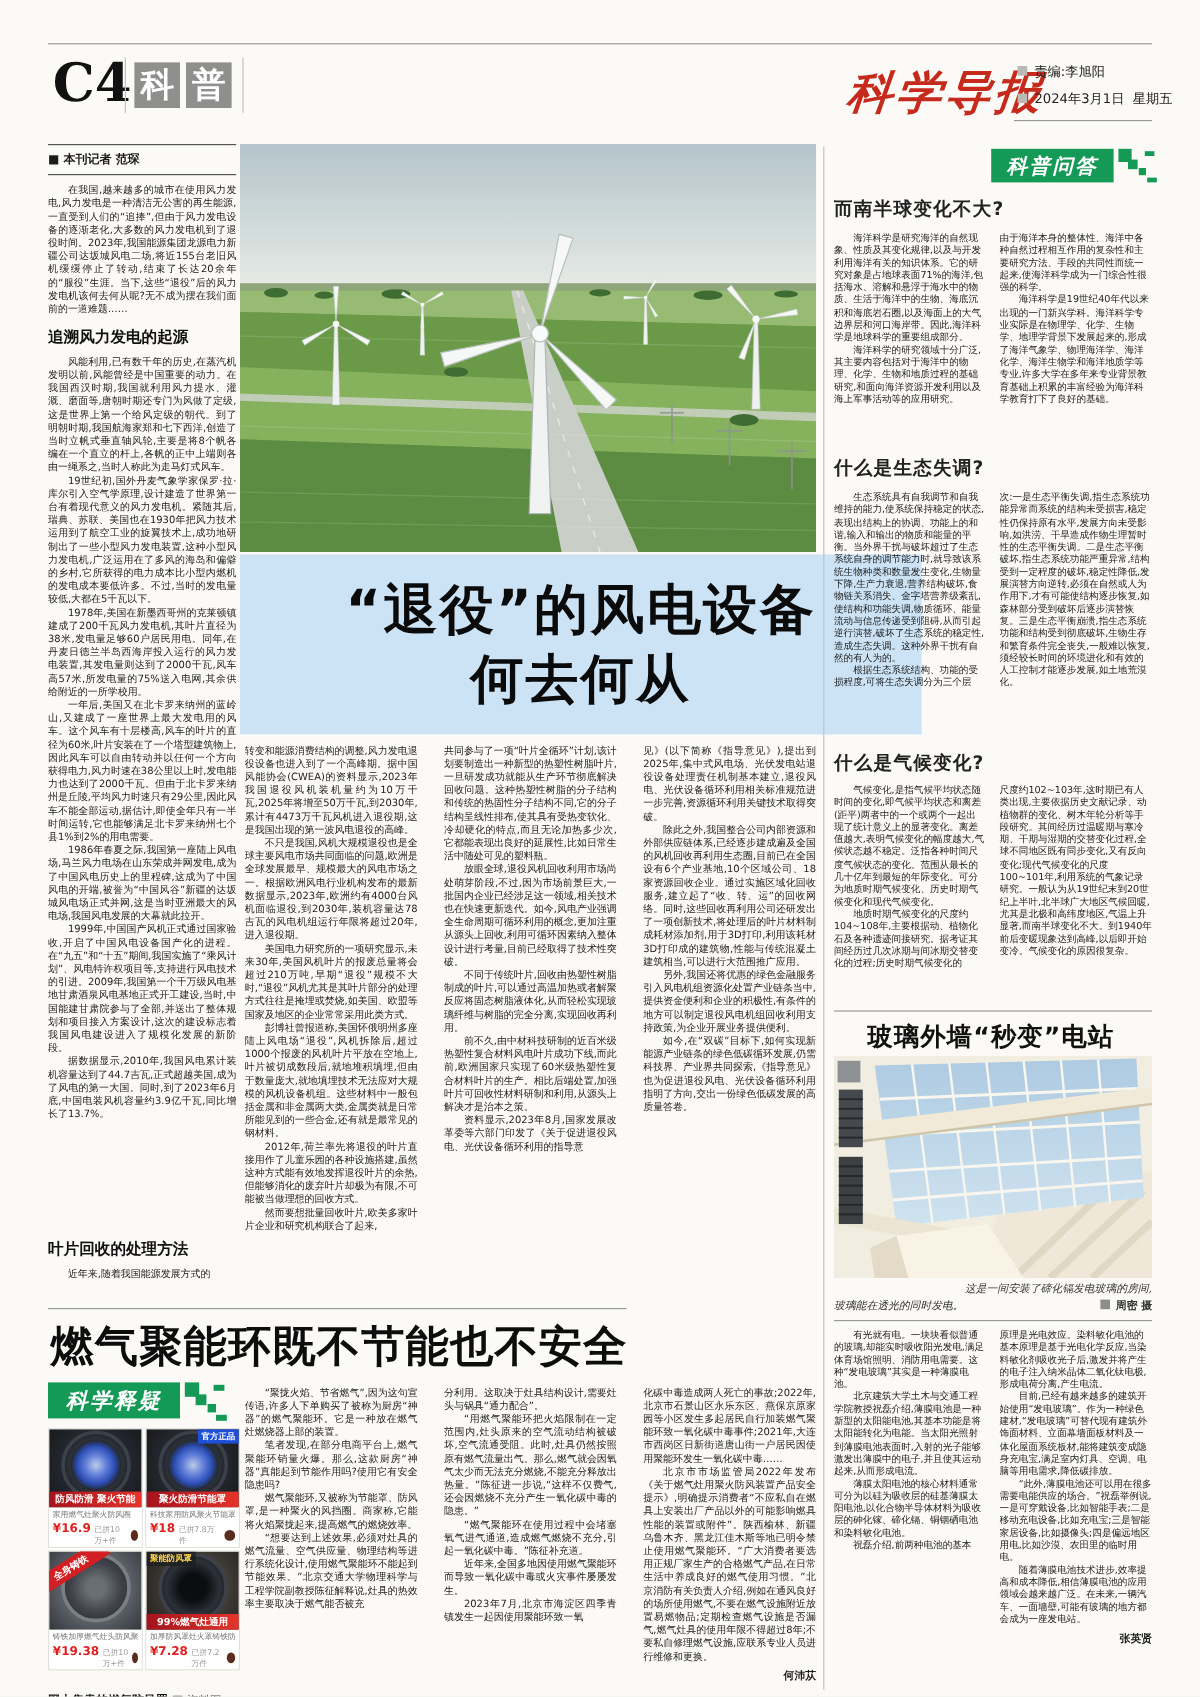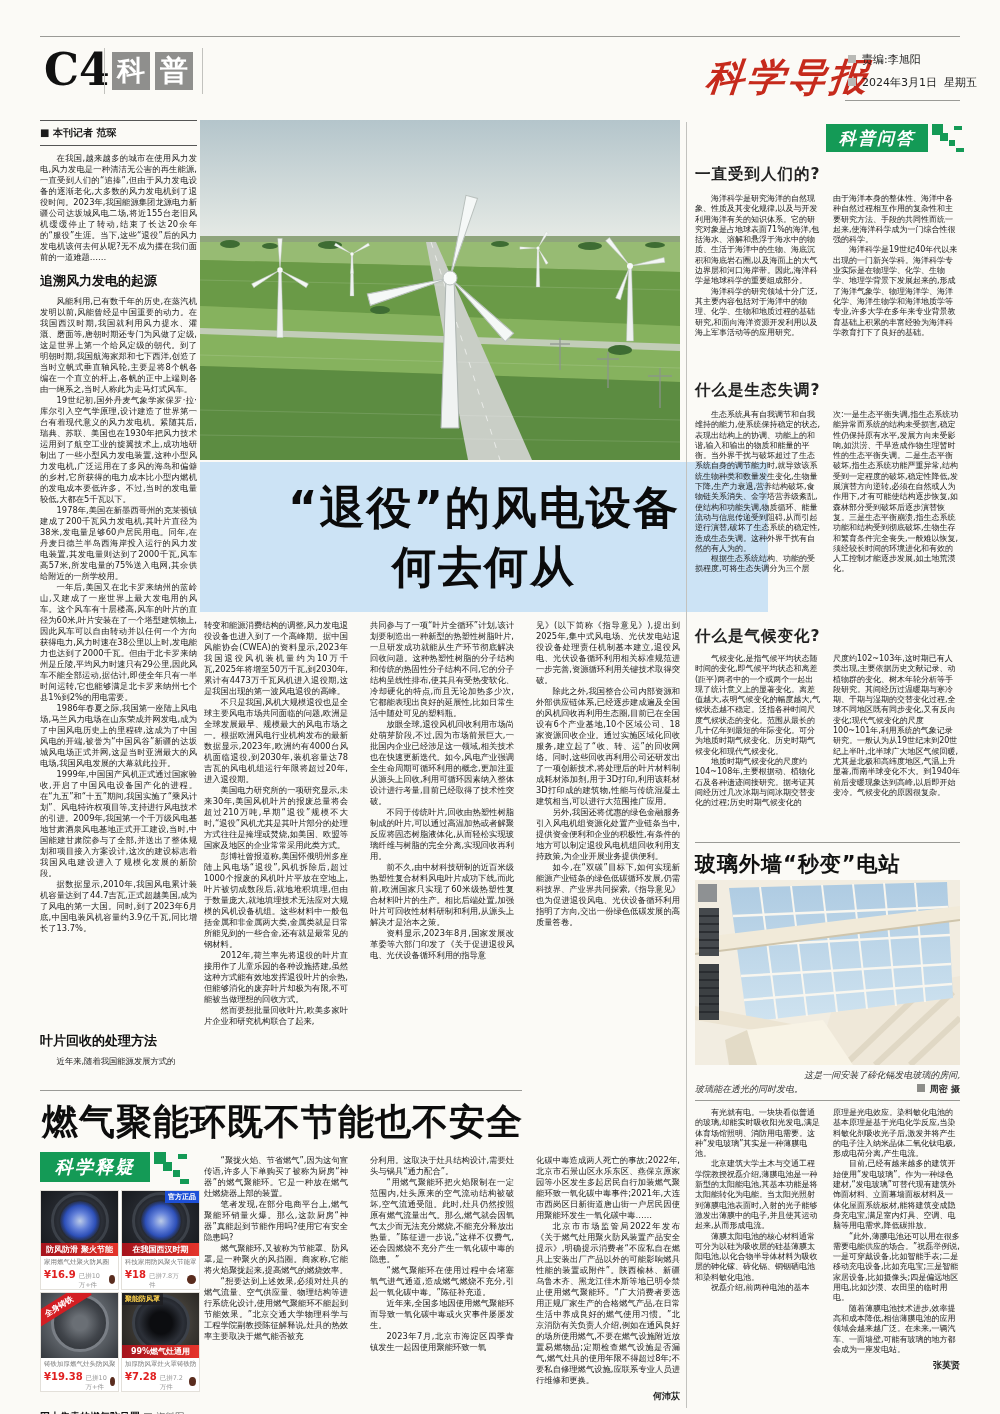--- a/index.html
+++ b/index.html
@@ -247,21 +247,21 @@
 
   <div class="abs badge" style="left:826px;top:124px;width:102px;height:28px;font-size:17px;">科普问答</div>
   <div class="steps" style="left:932px;top:124px;width:30px;height:30px;">
     <i style="left:0;top:0;width:11px;height:11px;"></i>
     <i style="left:8px;top:9px;width:8px;height:8px;"></i>
     <i style="left:17px;top:16px;width:6px;height:6px;"></i>
     <i style="left:22px;top:2px;width:8px;height:4px;"></i>
     <i style="left:24px;top:24px;width:8px;height:4px;"></i>
   </div>
 
-  <div class="abs qhead" style="left:695px;top:164px;">一直受到人们的?</div>
+  <div class="abs qhead" style="left:695px;top:164px;">而南半球变化不大?</div>
   <div class="abs qacol" style="left:695px;top:194px;width:126px;height:174px;overflow:hidden;">
       <p>海洋科学是研究海洋的自然现象、性质及其变化规律,以及与开发利用海洋有关的知识体系。它的研究对象是占地球表面71%的海洋,包括海水、溶解和悬浮于海水中的物质、生活于海洋中的生物、海底沉积和海底岩石圈,以及海面上的大气边界层和河口海岸带。因此,海洋科学是地球科学的重要组成部分。</p>
       <p>海洋科学的研究领域十分广泛,其主要内容包括对于海洋中的物理、化学、生物和地质过程的基础研究,和面向海洋资源开发利用以及海上军事活动等的应用研究。</p>
     </div>
   <div class="abs qacol" style="left:833px;top:194px;width:127px;height:174px;overflow:hidden;">
       <p class="noindent">由于海洋本身的整体性、海洋中各种自然过程相互作用的复杂性和主要研究方法、手段的共同性而统一起来,使海洋科学成为一门综合性很强的科学。</p>
       <p>海洋科学是19世纪40年代以来出现的一门新兴学科。海洋科学专业实际是在物理学、化学、生物学、地理学背景下发展起来的,形成了海洋气象学、物理海洋学、海洋化学、海洋生物学和海洋地质学等专业,许多大学在多年来专业背景教育基础上积累的丰富经验为海洋科学教育打下了良好的基础。</p>
     </div>
 
   <div class="abs qhead" style="left:695px;top:380px;">什么是生态失调?</div>
@@ -276,21 +276,21 @@
   <div class="abs qhead" style="left:695px;top:626px;">什么是气候变化?</div>
   <div class="abs qacol" style="left:695px;top:654px;width:126px;height:182px;overflow:hidden;">
       <p>气候变化,是指气候平均状态随时间的变化,即气候平均状态和离差(距平)两者中的一个或两个一起出现了统计意义上的显著变化。离差值越大,表明气候变化的幅度越大,气候状态越不稳定。泛指各种时间尺度气候状态的变化。范围从最长的几十亿年到最短的年际变化。可分为地质时期气候变化、历史时期气候变化和现代气候变化。</p>
       <p>地质时期气候变化的尺度约104~108年,主要根据动、植物化石及各种遗迹间接研究。据考证其间经历过几次冰期与间冰期交替变化的过程;历史时期气候变化的</p>
     </div>
   <div class="abs qacol" style="left:833px;top:654px;width:127px;height:182px;overflow:hidden;">
       <p class="noindent">尺度约102~103年,这时期已有人类出现,主要依据历史文献记录、动植物群的变化、树木年轮分析等手段研究。其间经历过温暖期与寒冷期、干期与湿期的交替变化过程,全球不同地区既有同步变化,又有反向变化;现代气候变化的尺度100~101年,利用系统的气象记录研究。一般认为从19世纪末到20世纪上半叶,北半球广大地区气候回暖,尤其是北极和高纬度地区,气温上升显著,而南半球变化不大。到1940年前后变暖现象达到高峰,以后即开始变冷。气候变化的原因很复杂。</p>
     </div>
 
   <div class="rule" style="left:695px;top:842px;width:265px;"></div>
-  <div class="abs glasshead" style="left:695px;top:850px;">玻璃外墙“秒变”电站</div>
+  <div class="abs glasshead" style="left:723px;top:850px;">玻璃外墙“秒变”电站</div>
 
   <div class="abs" style="left:695px;top:880px;width:265px;height:185px;">
     <svg width="265" height="185" viewBox="0 0 265 185">
       <defs>
         <linearGradient id="glassG" x1="0" y1="0" x2="0" y2="1">
           <stop offset="0" stop-color="#aecbe2"></stop>
             <stop offset="1" stop-color="#cfe3f0"></stop>
         </linearGradient>
       </defs>
       <rect width="265" height="185" fill="#f2ede1"></rect>
@@ -392,21 +392,21 @@
           <span class="pmeta">已拼10万+件</span>
           <span class="plogo"></span>
         </div>
       </div>
     </div>
     <div class="pcard">
       <div class="pimg">
         <div class="burner"></div>
         <div class="flame"></div>
         <div class="ptag cornerblue">官方正品</div>
-        <div class="ptag stripred">在我国西汉时期</div>
+        <div class="ptag stripred">聚火防滑节能罩</div>
       </div>
       <div class="pinfo">
         <div class="pdesc">科技家用防风聚火节能罩防风圈</div>
         <div class="prow">
           <span class="price">¥18</span>
           <span class="pmeta">已拼7.8万件</span>
           <span class="plogo"></span>
         </div>
       </div>
     </div>

